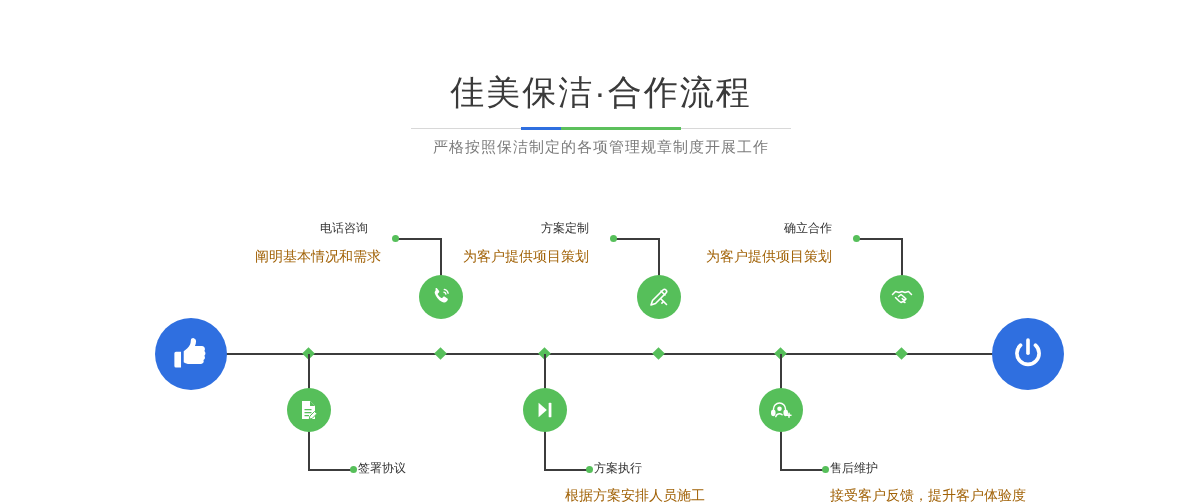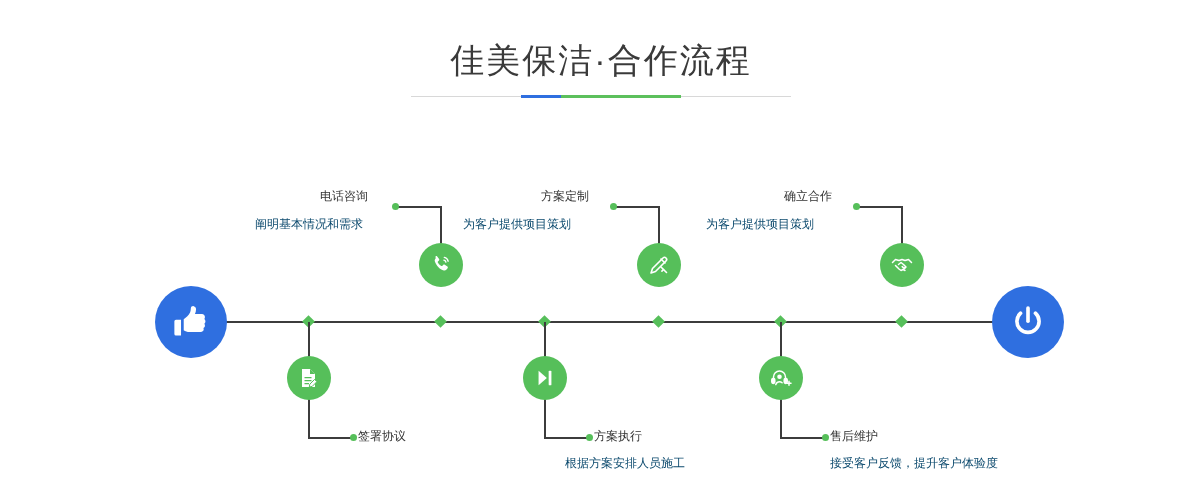--- a/index.html
+++ b/index.html
@@ -10,20 +10,21 @@
     width: 1202px;
     height: 502px;
     background: #ffffff;
     font-family: "Liberation Sans", sans-serif;
     overflow: hidden;
   }
   #stage {
     position: relative;
     width: 1202px;
     height: 416px;
+    margin-top: 32px;
   }
 
   
   .title {
     position: absolute;
     top: 38px;
     left: 0;
     width: 1202px;
     text-align: center;
     font-size: 34px;
@@ -134,36 +135,37 @@
   .circle svg { display: block; }
 
   .node-title {
     position: absolute;
     font-size: 12px;
     color: #333333;
     white-space: nowrap;
   }
   .node-desc {
     position: absolute;
-    font-size: 12px;
-    color: #0c4a6e;
+    font-size: 14px;
+    color: #a16207;
     white-space: nowrap;
   }
 </style>
 </head>
 <body>
 
 <div id="stage">
 
   <div class="title">佳美保洁·合作流程</div>
   <div class="rule-wrap">
     <div class="rule-base"></div>
     <div class="rule-blue"></div>
     <div class="rule-green"></div>
   </div>
+  <div class="subtitle">严格按照保洁制定的各项管理规章制度开展工作</div>
 
   <div class="axis"></div>
 
   <div class="endcap left">
     <span>
       <svg width="38" height="38" viewBox="0 0 24 24" fill="#ffffff">
         <path d="M2.5 10.5h3.2v10H2.5a1 1 0 0 1-1-1v-8a1 1 0 0 1 1-1z"></path>
         <path d="M7.4 10.2c1.6-1 3.2-2.6 4-4.2.5-1 .4-2 .5-2.7.1-.9.9-1.5 1.8-1.3.9.2 1.5 1 1.5 2 0 1-.3 2-.7 3h4.4c1.1 0 2 .9 1.9 2 0 .4-.2.8-.4 1.1.5.4.8 1 .7 1.7-.1.5-.3 1-.7 1.3.3.4.5.9.4 1.4-.1.6-.5 1.1-1 1.3.2.3.3.7.2 1.1-.2.8-.9 1.4-1.8 1.4H11c-1.4 0-2.6-.4-3.6-1.1V10.2z"></path>
       </svg>
     </span>

